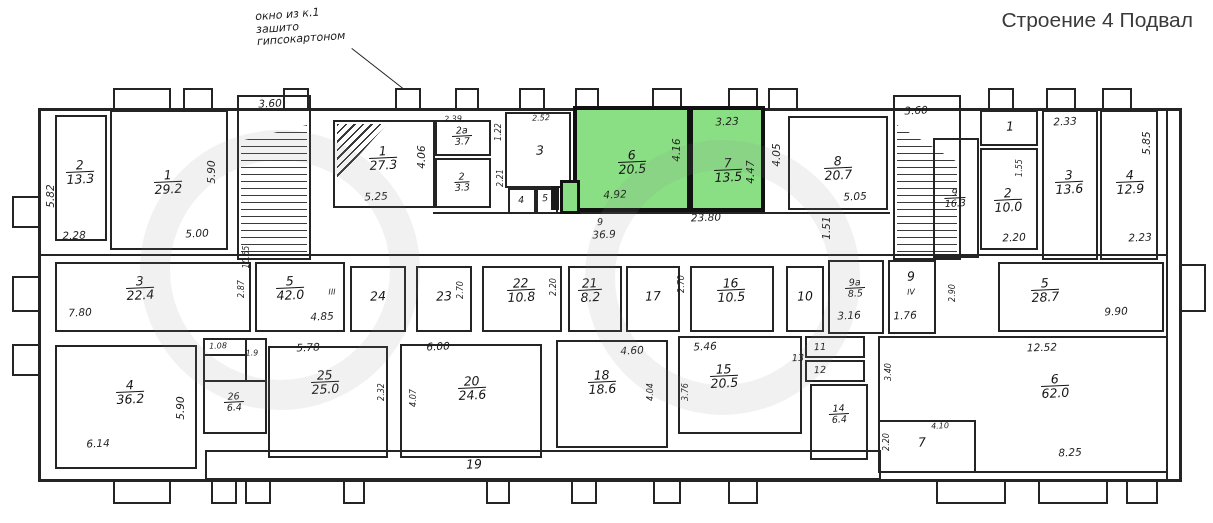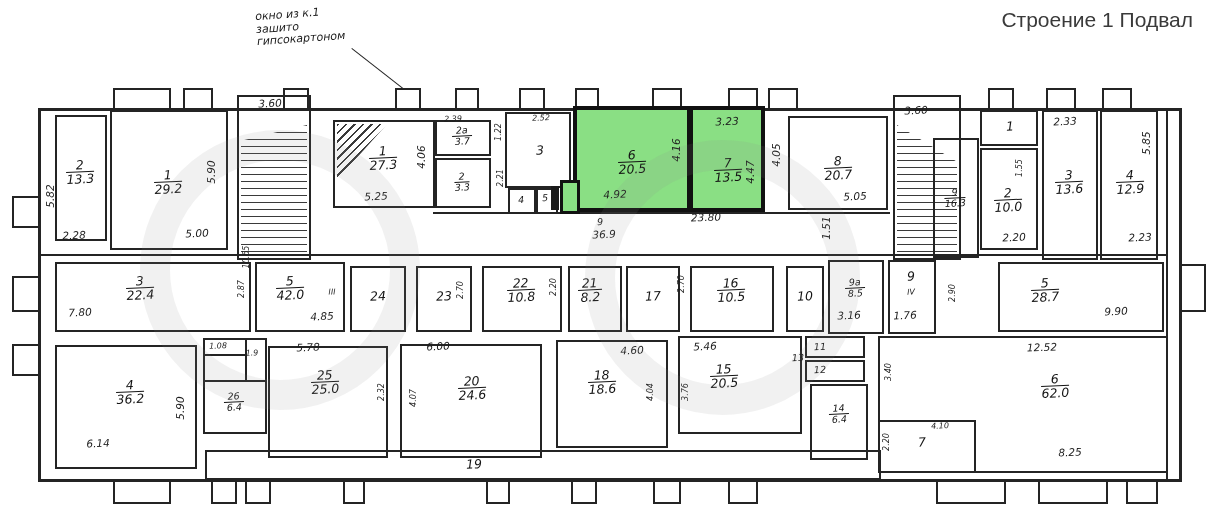--- a/index.html
+++ b/index.html
@@ -28,21 +28,21 @@
          transform:rotate(-4deg);line-height:1.15;}
   #leader{position:absolute;left:352px;top:48px;width:84px;border-top:1.6px solid #222;
           transform:rotate(38deg);transform-origin:0 0;}
   .blk{position:absolute;background:#1a1a1a;}
 </style>
 </head>
 <body>
 
 <div id="stage">
 
-  <div id="title">Строение 1 Подвал</div>
+  <div id="title">Строение 4 Подвал</div>
   <div id="annot">
     <div>окно из к.1</div>
     <div>зашито</div>
     <div>гипсокартоном</div>
   </div>
   <div id="leader"></div>
 
   <div class="w" style="left:38px;top:108px;width:1144px;height:374px;border-width:3px"></div>
   <div class="ln" style="left:1166px;top:108px;width:2px;height:374px"></div>
   <div class="ln" style="left:38px;top:254px;width:1128px;height:2px"></div>

